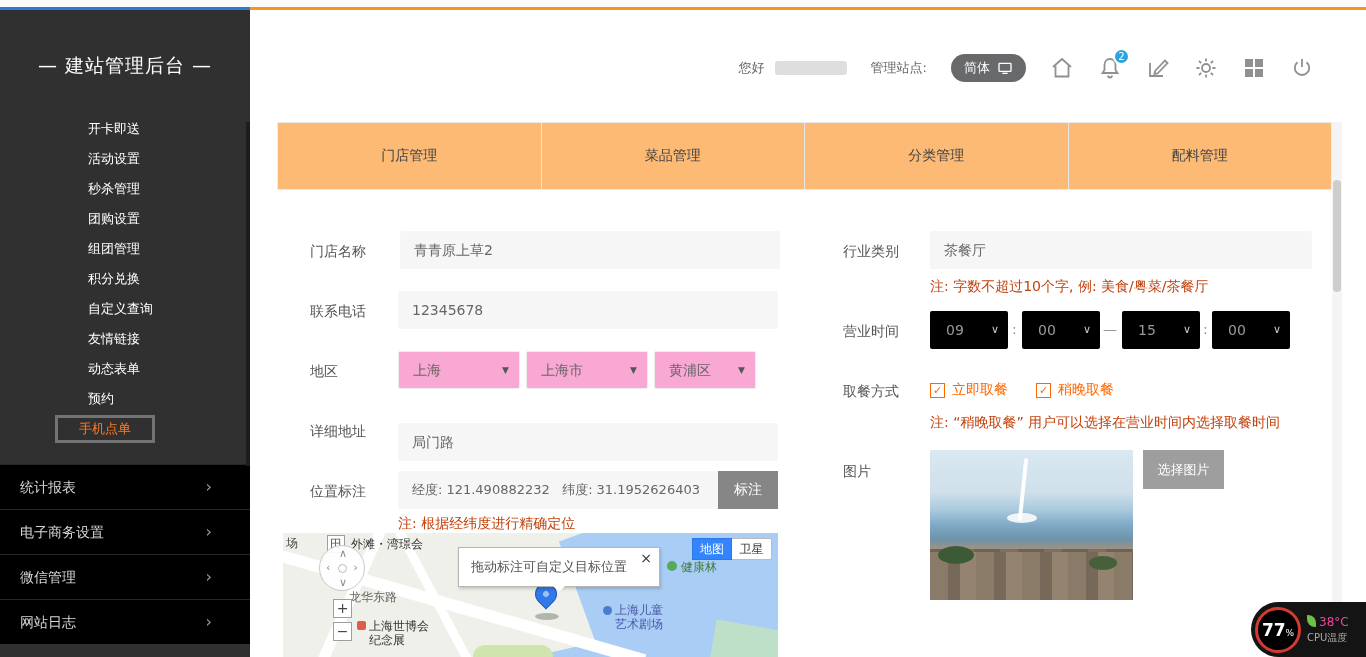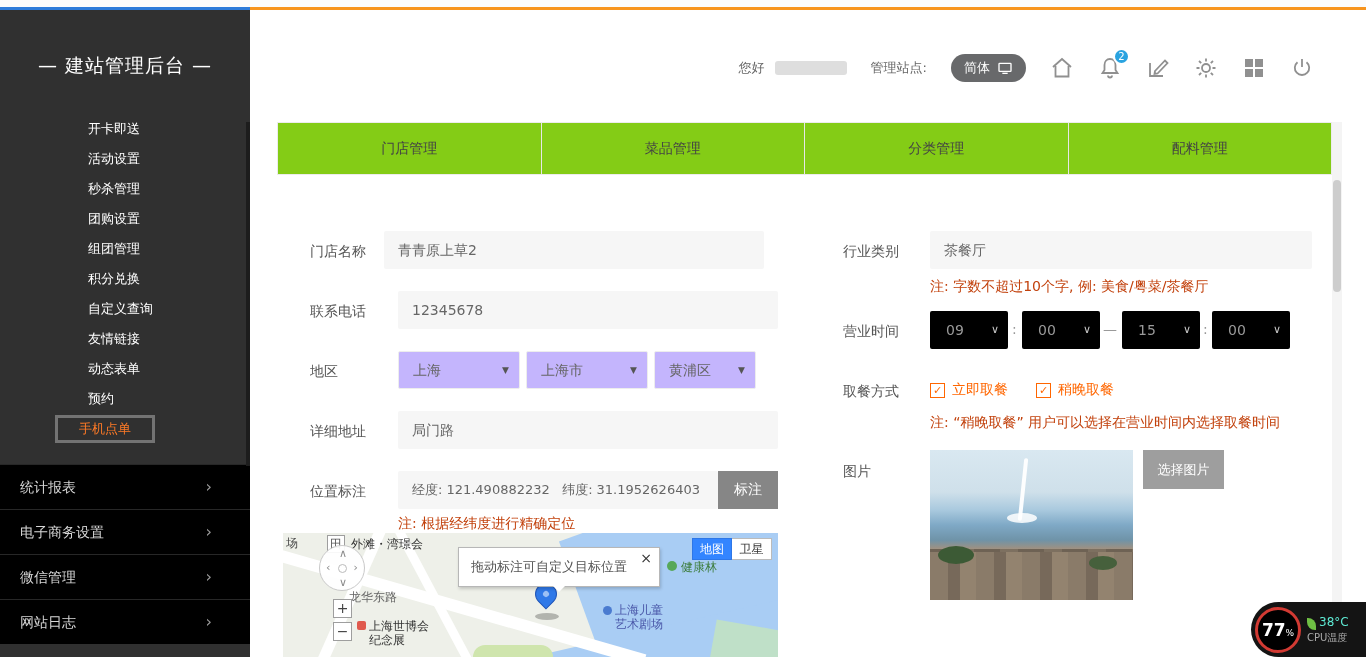--- a/index.html
+++ b/index.html
@@ -28,38 +28,38 @@
   .tb{position:absolute;top:44px;right:52px;display:flex;align-items:center;gap:24px}
   .greet{color:#666;font-size:13px}
   .redact{width:72px;height:14px;background:#dedede;border-radius:3px;margin-left:-14px}
   .sitelab{color:#666;font-size:13px}
   .pill{display:flex;align-items:center;gap:7px;background:#68696b;color:#fff;font-size:13px;padding:5px 13px;border-radius:15px;cursor:pointer}
   .icon{width:24px;height:24px;display:block}
   .icon-wrap{position:relative;cursor:pointer}
   .badge{position:absolute;top:-8px;right:-8px;min-width:17px;height:17px;background:#2aa3e0;color:#fff;font-size:10px;border-radius:9px;display:flex;align-items:center;justify-content:center;border:2px solid #fff}
 
   
-  .tabbar{position:absolute;left:277px;top:122px;width:1055px;height:53px;display:flex;background:#84cc16;border:1px solid #ececec}
+  .tabbar{position:absolute;left:277px;top:122px;width:1055px;height:68px;display:flex;background:#fdba74;border:1px solid #ececec}
   .tab{flex:1;display:flex;align-items:center;justify-content:center;font-size:14px;color:#444;border-right:1px solid #e7e7e7;cursor:pointer}
   .tab:last-child{border-right:none}
 
   
   .lbl{position:absolute;font-size:14px;color:#555}
   .field{position:absolute;background:#f6f6f6;height:38px;line-height:38px;font-size:14px;color:#666;padding-left:14px;border-radius:2px}
   .note{position:absolute;font-size:14px;color:#c2410c;white-space:nowrap}
 
-  .lbl-store{left:310px;top:243px}.f-store{left:384px;top:231px;width:380px}
+  .lbl-store{left:310px;top:243px}.f-store{left:400px;top:231px;width:380px}
   .lbl-phone{left:310px;top:303px}.f-phone{left:398px;top:291px;width:380px}
   .lbl-region{left:310px;top:363px}
-  .sel{position:absolute;background:#c4b5fd;border:1px solid #ededed;height:38px;line-height:36px;font-size:14px;color:#666;padding-left:14px;border-radius:2px;cursor:pointer}
+  .sel{position:absolute;background:#f9a8d4;border:1px solid #ededed;height:38px;line-height:36px;font-size:14px;color:#666;padding-left:14px;border-radius:2px;cursor:pointer}
   .sel .arr{position:absolute;right:10px;top:0;font-size:9px;color:#555}
   .sel-prov{left:398px;top:351px;width:122px}
   .sel-city{left:526px;top:351px;width:122px}
   .sel-dist{left:654px;top:351px;width:102px}
-  .lbl-addr{left:310px;top:423px}.f-addr{left:398px;top:411px;width:380px}
+  .lbl-addr{left:310px;top:423px}.f-addr{left:398px;top:423px;width:380px}
   .lbl-loc{left:310px;top:483px}
   .f-loc{left:398px;top:471px;width:320px;font-size:13px;white-space:nowrap}
   .f-loc b{font-weight:normal;margin-right:4px}
   .btn-mark{position:absolute;left:718px;top:471px;width:60px;height:38px;background:#868686;color:#fff;font-size:14px;display:flex;align-items:center;justify-content:center;cursor:pointer}
   .note-loc{left:398px;top:515px}
 
   .lbl-ind{left:843px;top:243px}.f-ind{left:930px;top:231px;width:382px}
   .note-ind{left:930px;top:278px}
   .lbl-hours{left:843px;top:323px}
   .sel-t{position:absolute;top:311px;width:78px;height:38px;background:#000000;line-height:38px;padding-left:16px;font-size:14px;color:#9a9a9a;border-radius:2px;cursor:pointer}
@@ -123,21 +123,21 @@
   
   .vtrack{position:absolute;left:1332px;top:122px;width:10px;height:535px;background:#f4f4f4}
   .vthumb{position:absolute;left:1px;top:58px;width:8px;height:112px;background:#cdcdcd;border-radius:4px;cursor:pointer}
 
   
   .cpu{position:absolute;left:1251px;top:602px;width:115px;height:55px;background:#141414;border-radius:28px 0 0 28px;display:flex;align-items:center;gap:6px;z-index:9}
   .gauge{width:46px;height:46px;margin-left:4px;border-radius:50%;background:#000;border:3px solid #d23a33;color:#fff;display:flex;align-items:center;justify-content:center}
   .pv{font-size:17px;font-weight:bold}
   .ps{font-size:9px;margin-top:6px}
   .cpu-right{display:flex;flex-direction:column;line-height:15px}
-  .temp-row{display:flex;align-items:flex-end;gap:3px;color:#5eead4;font-size:12px}
+  .temp-row{display:flex;align-items:flex-start;gap:3px;color:#ec4899;font-size:12px}
   .leaf{width:9px;height:12px;background:#6fbf44;border-radius:0 8px 0 8px}
   .cpu-lab{color:#aaa;font-size:10px}
 </style>
 </head>
 <body>
 
 <div class="screen">
 
   <div class="strip">
     <div class="seg-blue"></div>

